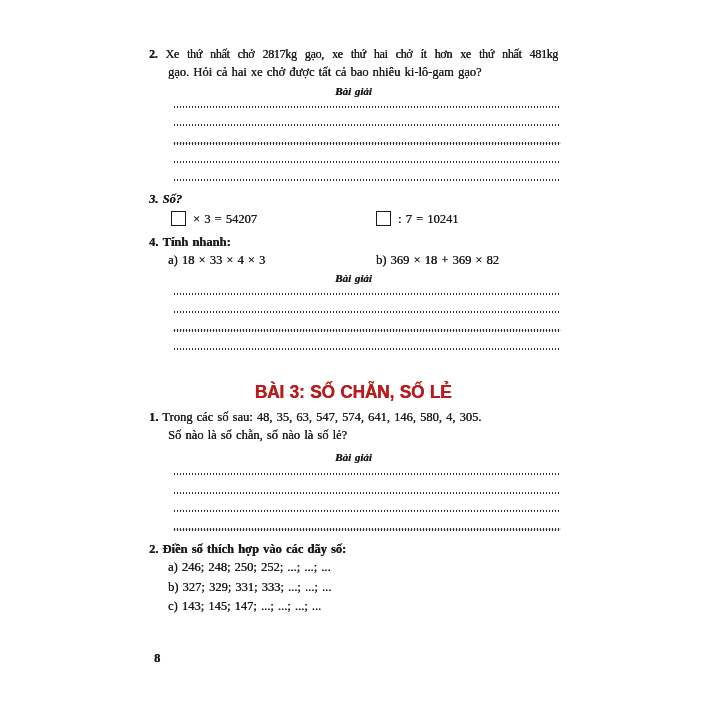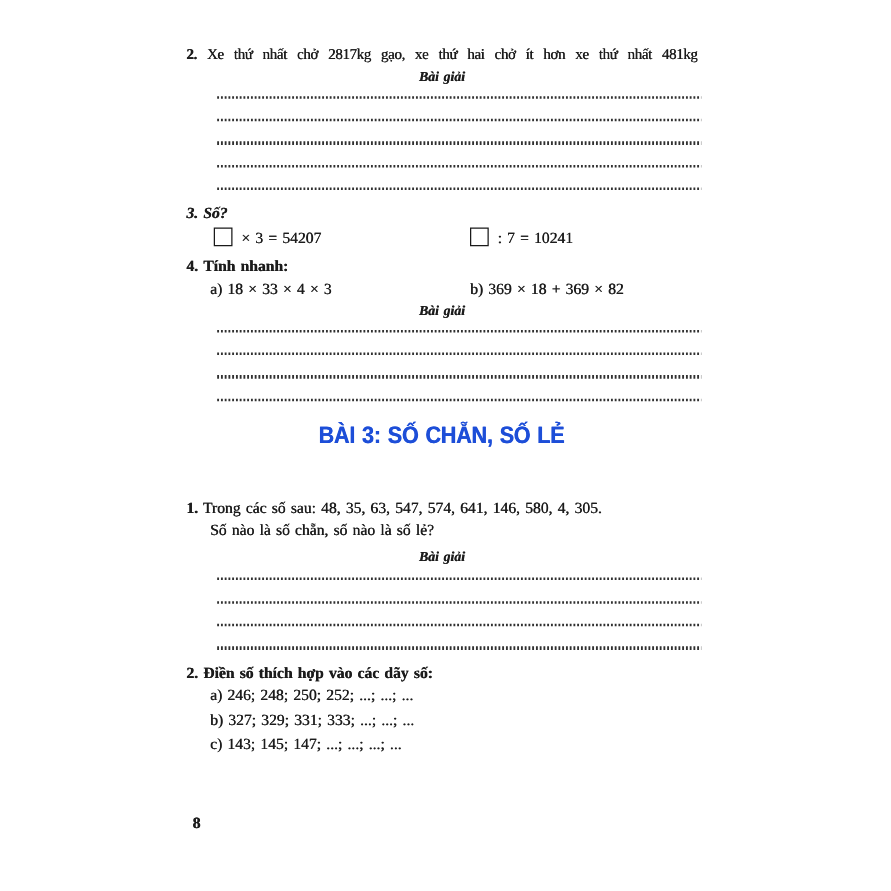--- a/index.html
+++ b/index.html
@@ -5,21 +5,21 @@
   html,body{margin:0;padding:0;}
   body{
     width:713px;height:713px;background:#ffffff;
     font-family:"Liberation Serif","DejaVu Serif",serif;
     color:#1c1c1c;
   }
   .page{
     position:relative;width:713px;height:713px;background:#ffffff;overflow:hidden;
   }
   .content{
-    position:absolute;left:149px;top:34px;width:409px;
+    position:absolute;left:149px;top:45px;width:409px;
     font-size:12.5px;line-height:18px;word-spacing:1px;
     text-shadow:0.3px 0 0 currentColor;
   }
   .pline{margin:0;height:18px;}
   .jline{
     text-align:justify;text-align-last:justify;
     font-size:12px;letter-spacing:-0.3px;overflow:hidden;height:18px;
   }
   .indent{padding-left:19px;}
   .pnum{font-weight:bold;}
@@ -43,42 +43,43 @@
   .eqrow{display:flex;align-items:center;height:22px;margin-top:0;}
   .eq{display:flex;align-items:center;gap:7px;}
   .eq1{margin-left:22px;width:205px;text-align:center;}
   .blankbox{
     display:inline-block;width:15px;height:15px;flex:0 0 15px;
     border:1.6px solid #1a1a1a;background:#fff;box-sizing:border-box;
   }
   .itemrow{display:flex;height:18px;margin-top:0;}
   .item-a{margin-left:19px;width:208px;}
   .lesson-title{
-    margin-top:14px;height:24px;line-height:24px;text-align:center;
+    margin-top:28px;height:24px;line-height:24px;text-align:center;
     font-family:"Liberation Sans","DejaVu Sans",sans-serif;
-    font-weight:bold;font-size:19px;letter-spacing:-0.2px;color:#1d4ed8;
+    font-weight:bold;font-size:19px;letter-spacing:-0.2px;color:#b91c1c;
     text-shadow:0.4px 0 0 currentColor;
   }
   .lesson-title .squeeze{display:inline-block;transform:scaleX(0.91);transform-origin:50% 50%;}
-  .l1line1{margin-top:36px;}
+  .l1line1{margin-top:4px;}
   .l2title{margin-top:8px;height:18px;}
   .seqlist{margin-top:0;}
   .seq-item{height:19.6px;line-height:19.6px;padding-left:19px;}
   .pageno{
     position:absolute;left:154px;top:649px;height:18px;line-height:18px;
     font-size:12.5px;font-weight:bold;text-shadow:0.3px 0 0 currentColor;
   }
 </style>
 </head>
 <body>
 
 <div class="page">
   <div class="content">
 
     <div class="pline jline"><span class="pnum">2.</span> <span>Xe thứ nhất chở 2817kg gạo, xe thứ hai chở ít hơn xe thứ nhất 481kg</span></div>
+    <div class="pline indent">gạo. Hỏi cả hai xe chở được tất cả bao nhiêu ki-lô-gam gạo?</div>
     <div class="baigiai">Bài giải</div>
     <div class="answers">
         <div class="dotline"></div>
         <div class="dotline"></div>
         <div class="dotline"></div>
         <div class="dotline"></div>
         <div class="dotline"></div>
       </div>
 
     <div class="pline p3title"><span class="pnum">3.</span> <span class="ptitle">Số?</span></div>

